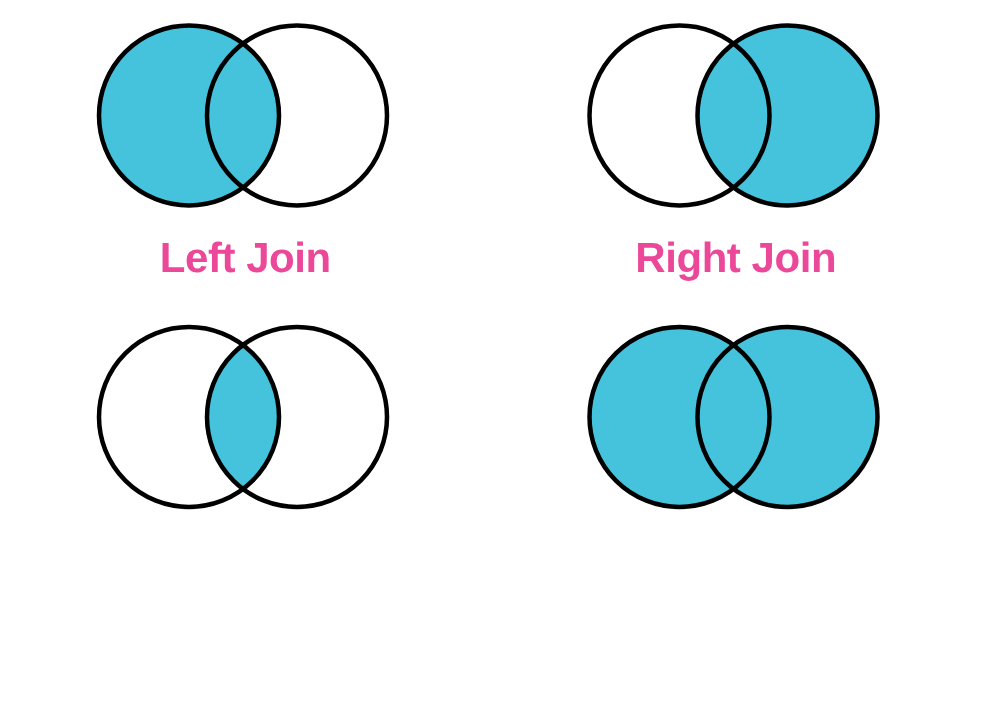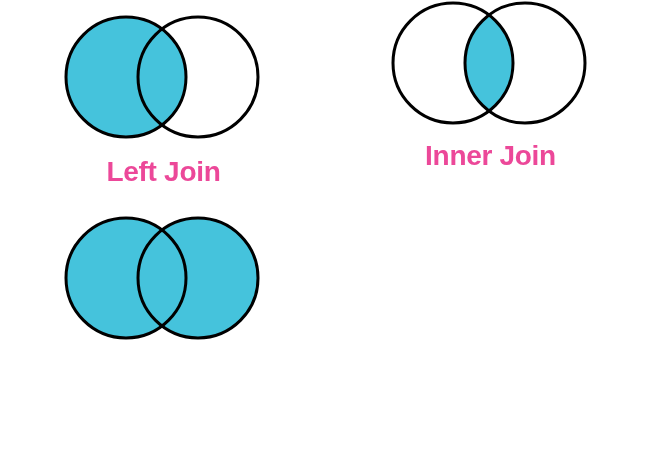--- a/index.html
+++ b/index.html
@@ -73,40 +73,53 @@
 
         <circle cx="62" cy="63" r="60" fill="#45C3DC" stroke="none"></circle>
 
         <circle cx="62" cy="63" r="60" fill="none" stroke="#000000" stroke-width="3"></circle>
         <circle cx="134" cy="63" r="60" fill="none" stroke="#000000" stroke-width="3"></circle>
       </svg>
     </div>
     <div class="join-label">Left Join</div>
   </div>
 
+  <div class="join-cell cell-top">
+    <div class="venn-wrap">
+      <svg class="venn-svg" viewBox="0 0 200 130">
+
+        <circle cx="62" cy="63" r="60" fill="#FFFFFF" stroke="none"></circle>
+
+        <circle cx="134" cy="63" r="60" fill="#45C3DC" stroke="none"></circle>
+
+        <circle cx="62" cy="63" r="60" fill="none" stroke="#000000" stroke-width="3"></circle>
+        <circle cx="134" cy="63" r="60" fill="none" stroke="#000000" stroke-width="3"></circle>
+      </svg>
+    </div>
+    <div class="join-label">Right Join</div>
+  </div>
 
   <div class="join-cell cell-bottom">
     <div class="venn-wrap">
       <svg class="venn-svg" viewBox="0 0 200 130">
         <defs>
           <clipPath id="clip-ij-right">
             <circle cx="134" cy="63" r="60"></circle>
           </clipPath>
         </defs>
         <circle cx="62" cy="63" r="60" fill="#FFFFFF" stroke="none"></circle>
         <circle cx="134" cy="63" r="60" fill="#FFFFFF" stroke="none"></circle>
 
         <g clip-path="url(#clip-ij-right)">
           <circle cx="62" cy="63" r="60" fill="#45C3DC" stroke="none"></circle>
         </g>
         <circle cx="62" cy="63" r="60" fill="none" stroke="#000000" stroke-width="3"></circle>
         <circle cx="134" cy="63" r="60" fill="none" stroke="#000000" stroke-width="3"></circle>
       </svg>
     </div>
-    <div class="join-label">Inner Join</div>
   </div>
 
   <div class="join-cell cell-bottom">
     <div class="venn-wrap">
       <svg class="venn-svg" viewBox="0 0 200 130">
         <circle cx="62" cy="63" r="60" fill="#45C3DC" stroke="none"></circle>
         <circle cx="134" cy="63" r="60" fill="#45C3DC" stroke="none"></circle>
         <circle cx="62" cy="63" r="60" fill="none" stroke="#000000" stroke-width="3"></circle>
         <circle cx="134" cy="63" r="60" fill="none" stroke="#000000" stroke-width="3"></circle>
       </svg>

